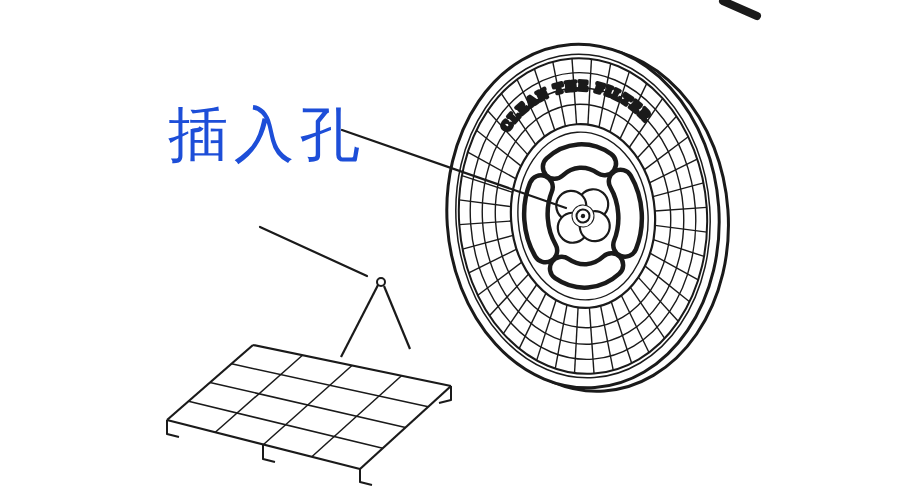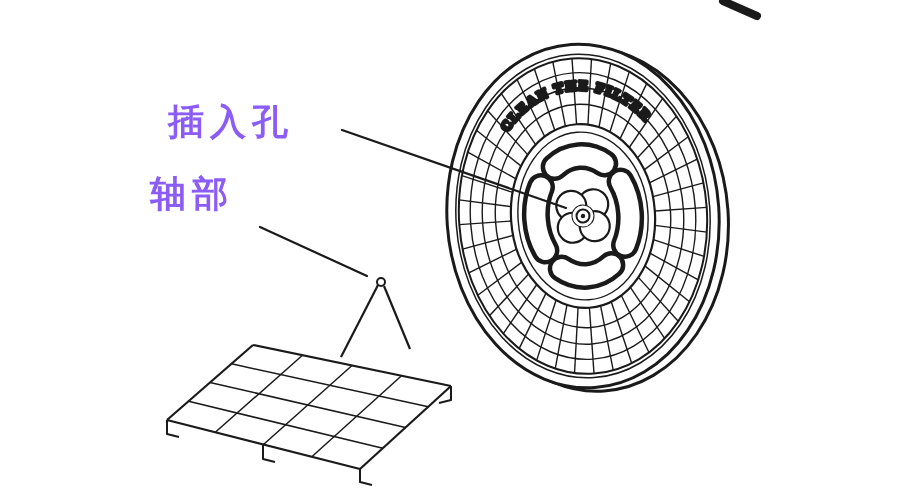--- a/index.html
+++ b/index.html
@@ -23,22 +23,22 @@
   #diagram .slot-outer { stroke-width:28; stroke-linecap:round; }
   #diagram .slot-inner { stroke:#ffffff; stroke-width:19; stroke-linecap:round; }
   #diagram .corner { stroke-width:8; stroke-linecap:round; }
   #diagram .engraving {
     fill:#111111; stroke:#ffffff; stroke-width:4px; paint-order:stroke;
     font-family:"Liberation Serif", serif; font-weight:bold;
     font-size:13.5px; letter-spacing:2px;
   }
 
   .label {
-    position:absolute; color:#8b5cf6;
-    font-weight:bold; font-size:36px; line-height:1.1;
+    position:absolute; color:#1d4ed8;
+    font-weight:normal; font-size:60px; line-height:1.1;
     letter-spacing:6px; white-space:nowrap;
     font-family:"Liberation Sans", sans-serif;
   }
 </style>
 </head>
 <body>
 
 <div class="stage">
 
   <svg id="diagram" width="900" height="500" viewBox="0 0 900 500">
@@ -157,14 +157,13 @@
         <path d="M 410 349 L 384 286" class="s22"></path>
         <circle cx="381" cy="282" r="4" class="s20"></circle>
       </g>
     </g>
 
     <line x1="342" y1="130" x2="566" y2="208" class="leader"></line>
     <line x1="260" y1="227" x2="367" y2="276" class="leader"></line>
   </svg>
 
   <div class="label" style="left:168px; top:102px">插入孔</div>
-  <div class="label" style="left:150px; top:174px">轴部</div>
 </div>
 
 </body></html>

